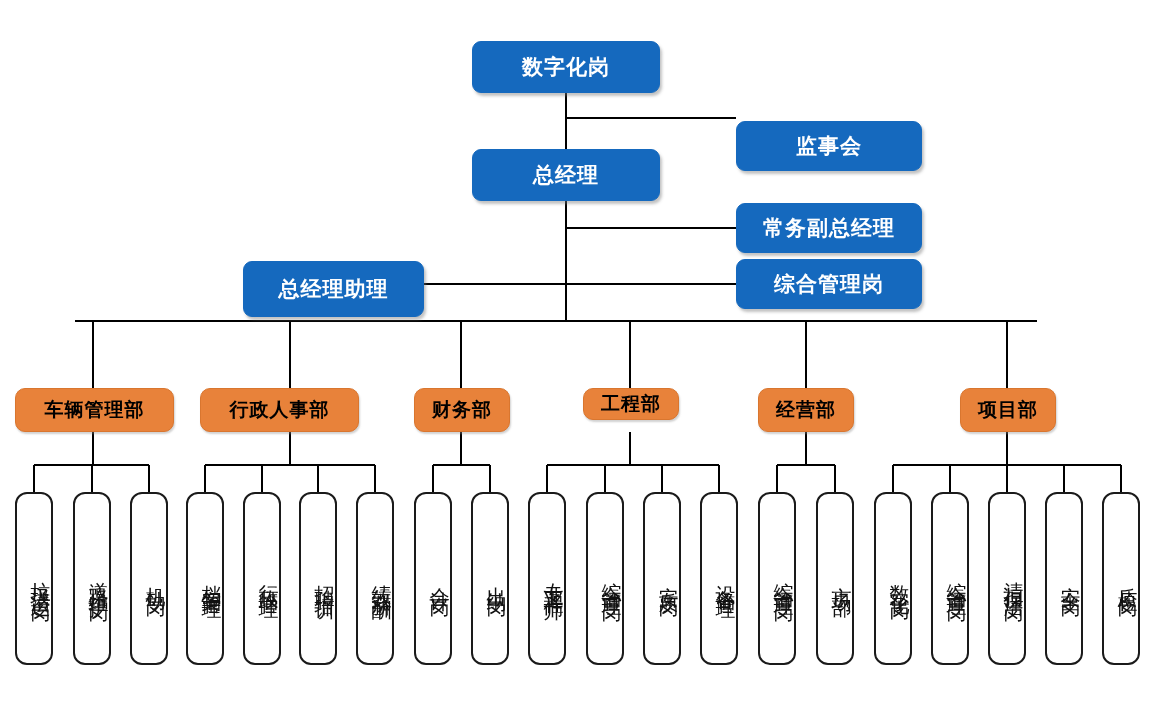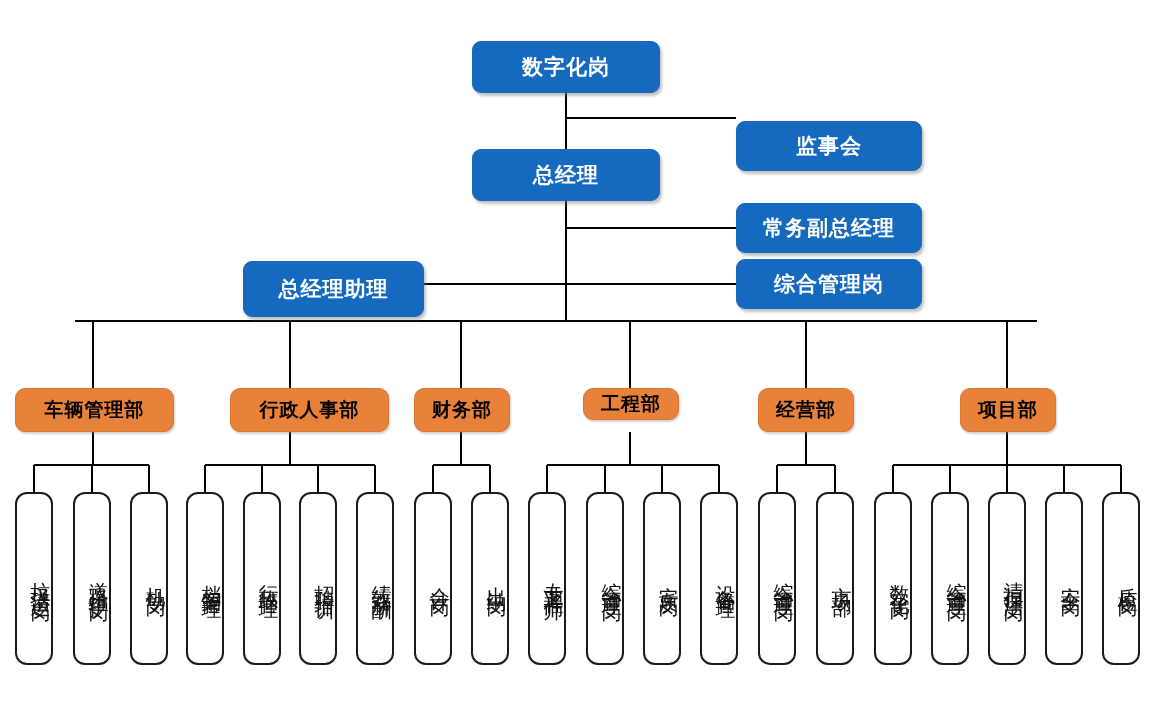--- a/index.html
+++ b/index.html
@@ -166,21 +166,21 @@
     <span>总经理助理</span>
   </div>
 
   <div class="node exec" style="left:736px;top:259px;width:186px;height:50px;">
     <span>综合管理岗</span>
   </div>
 
   <div class="node dept" style="left:15px;top:388px;width:159px;height:44px;">
     <span>车辆管理部</span>
   </div>
-  <div class="node dept" style="left:230px;top:388px;width:159px;height:44px;">
+  <div class="node dept" style="left:200px;top:388px;width:159px;height:44px;">
     <span>行政人事部</span>
   </div>
   <div class="node dept" style="left:414px;top:388px;width:96px;height:44px;">
     <span>财务部</span>
   </div>
   <div class="node dept" style="left:583px;top:388px;width:96px;height:32px;">
     <span>工程部</span>
   </div>
   <div class="node dept" style="left:758px;top:388px;width:96px;height:44px;">
     <span>经营部</span>

